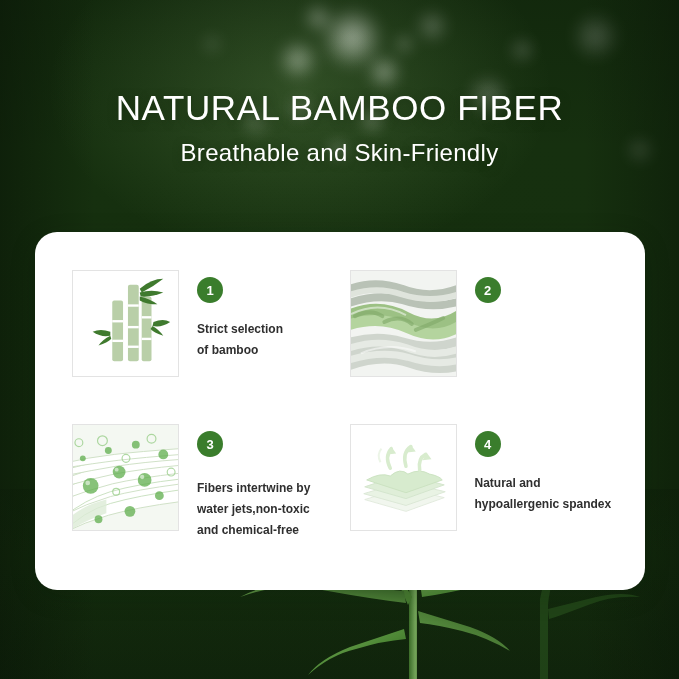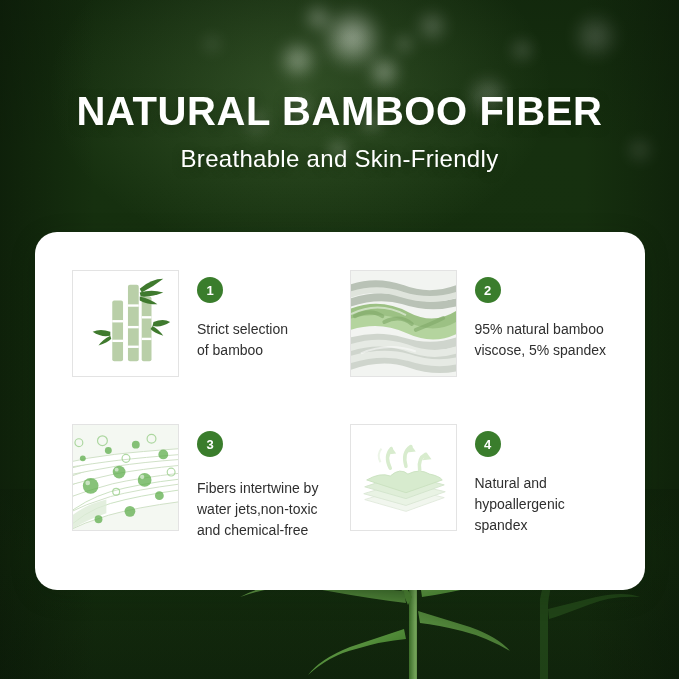--- a/index.html
+++ b/index.html
@@ -104,22 +104,22 @@
 
   
   .header {
     position: absolute;
     left: 0; right: 0;
     top: 88px;
     text-align: center;
     z-index: 5;
   }
   .headline {
-    font-size: 40px;
-    font-weight: bold;
+    font-size: 35px;
+    font-weight: normal;
     letter-spacing: .6px;
     color: #ffffff;
     text-shadow: 0 2px 10px rgba(20,40,12,.55);
     line-height: 1.15;
   }
   .subhead {
     margin-top: 11px;
     font-size: 24px;
     font-weight: 300;
     letter-spacing: .3px;
@@ -180,24 +180,25 @@
     font-size: 13px;
     font-weight: bold;
     display: flex;
     align-items: center;
     justify-content: center;
     line-height: 1;
   }
 
   .feature-text {
     margin-top: 16px;
-    font-size: 14px;
+    font-size: 12px;
     line-height: 21px;
     color: #2f2f2f;
     white-space: pre-line;
+    font-weight: bold;
   }
   .feature.wide .feature-text { margin-top: 21px; }
 
 </style>
 </head>
 <body>
 
 <div class="stage">
 
   <div class="bg-photo">
@@ -320,22 +321,20 @@
               <path d="M66 60 Q82 54 94 48"></path>
             </g>
             <g stroke="#ffffff" stroke-width="2" fill="none" opacity=".5">
               <path d="M0 44 Q28 30 56 45"></path>
               <path d="M10 84 Q38 72 66 82"></path>
             </g>
           </svg>
         </div>
         <div class="feature-body">
           <div class="badge">2</div>
-          <div class="feature-text">95% natural bamboo
-viscose, 5% spandex</div>
         </div>
       </div>
 
       <div class="feature wide">
         <div class="thumb">
           <svg viewBox="0 0 107 107">
             <rect width="107" height="107" fill="#f4f8f2"></rect>
             <g fill="#ffffff" stroke="#cfe0c6" stroke-width="1">
               <path d="M-10 96 Q6 76 34 70 Q62 64 110 58 L110 78 Q64 84 36 92 Q12 99 -10 110 Z"></path>
               <path d="M-10 80 Q8 64 34 58 Q62 52 110 47 L110 60 Q64 66 38 73 Q14 80 -10 92 Z"></path>

